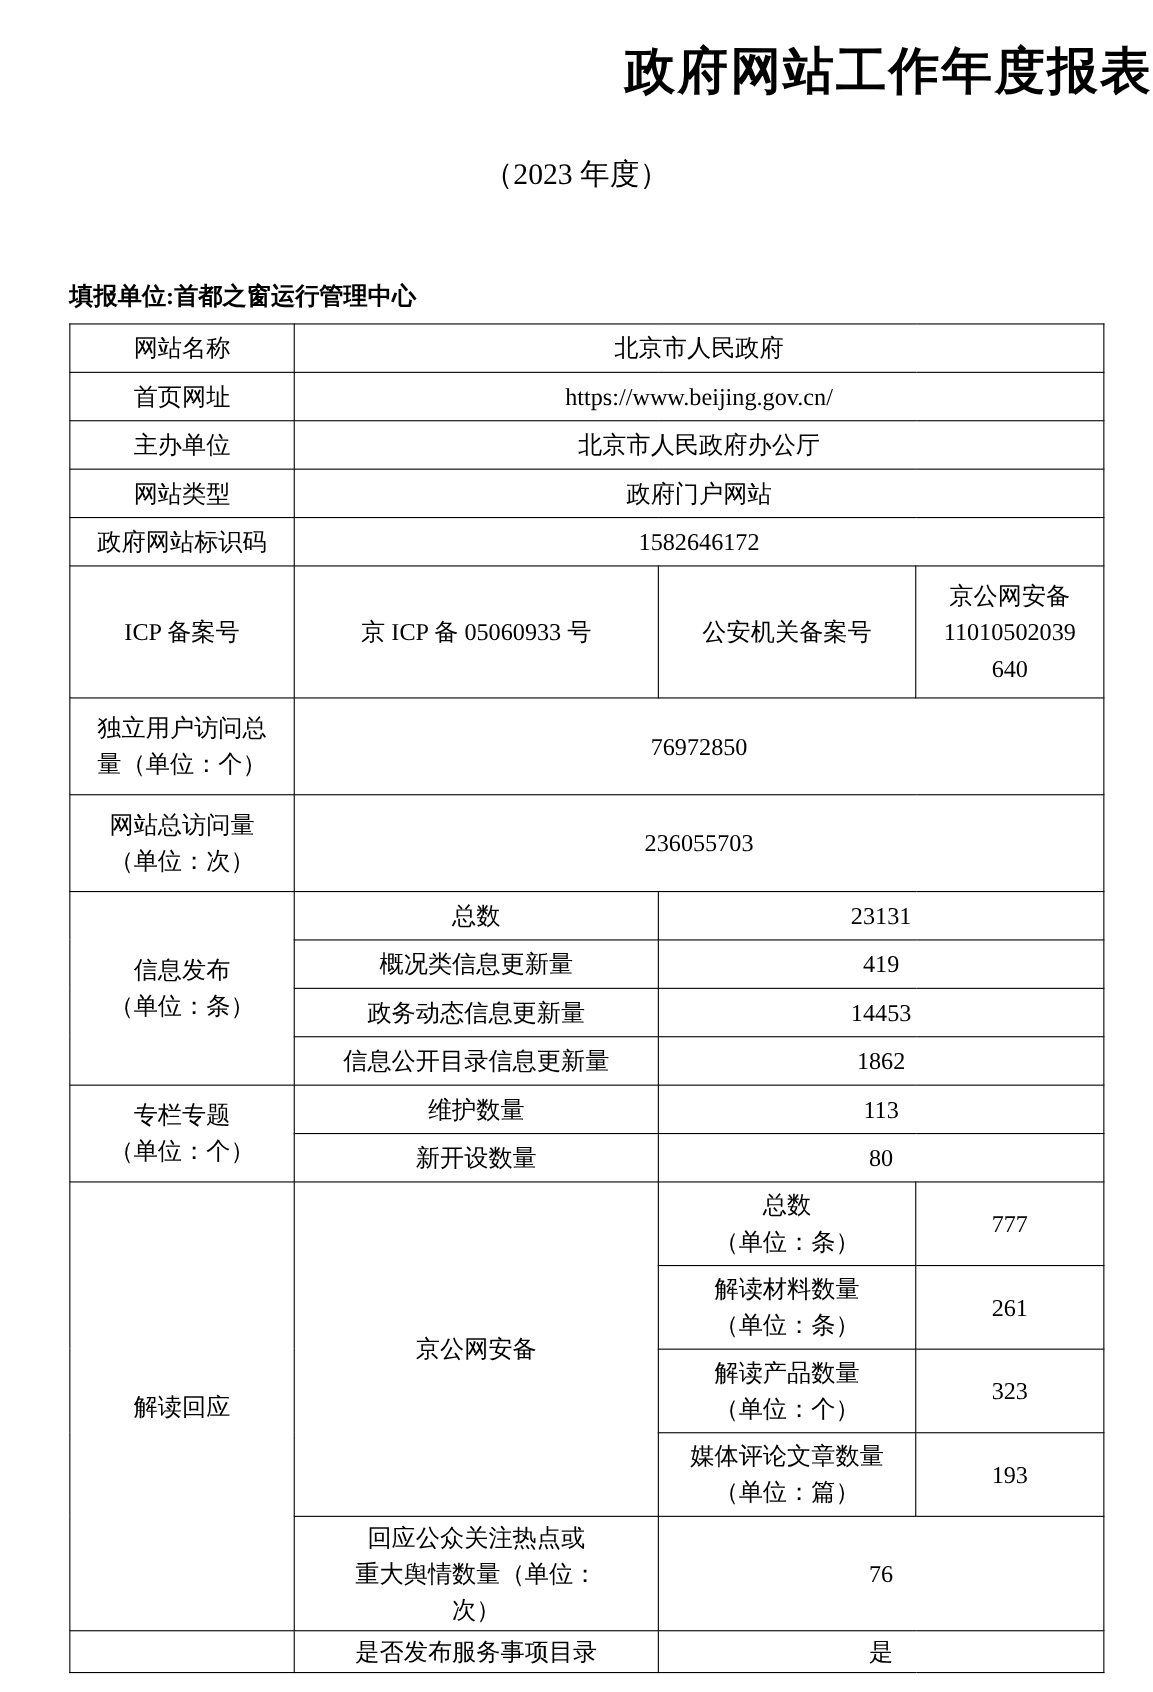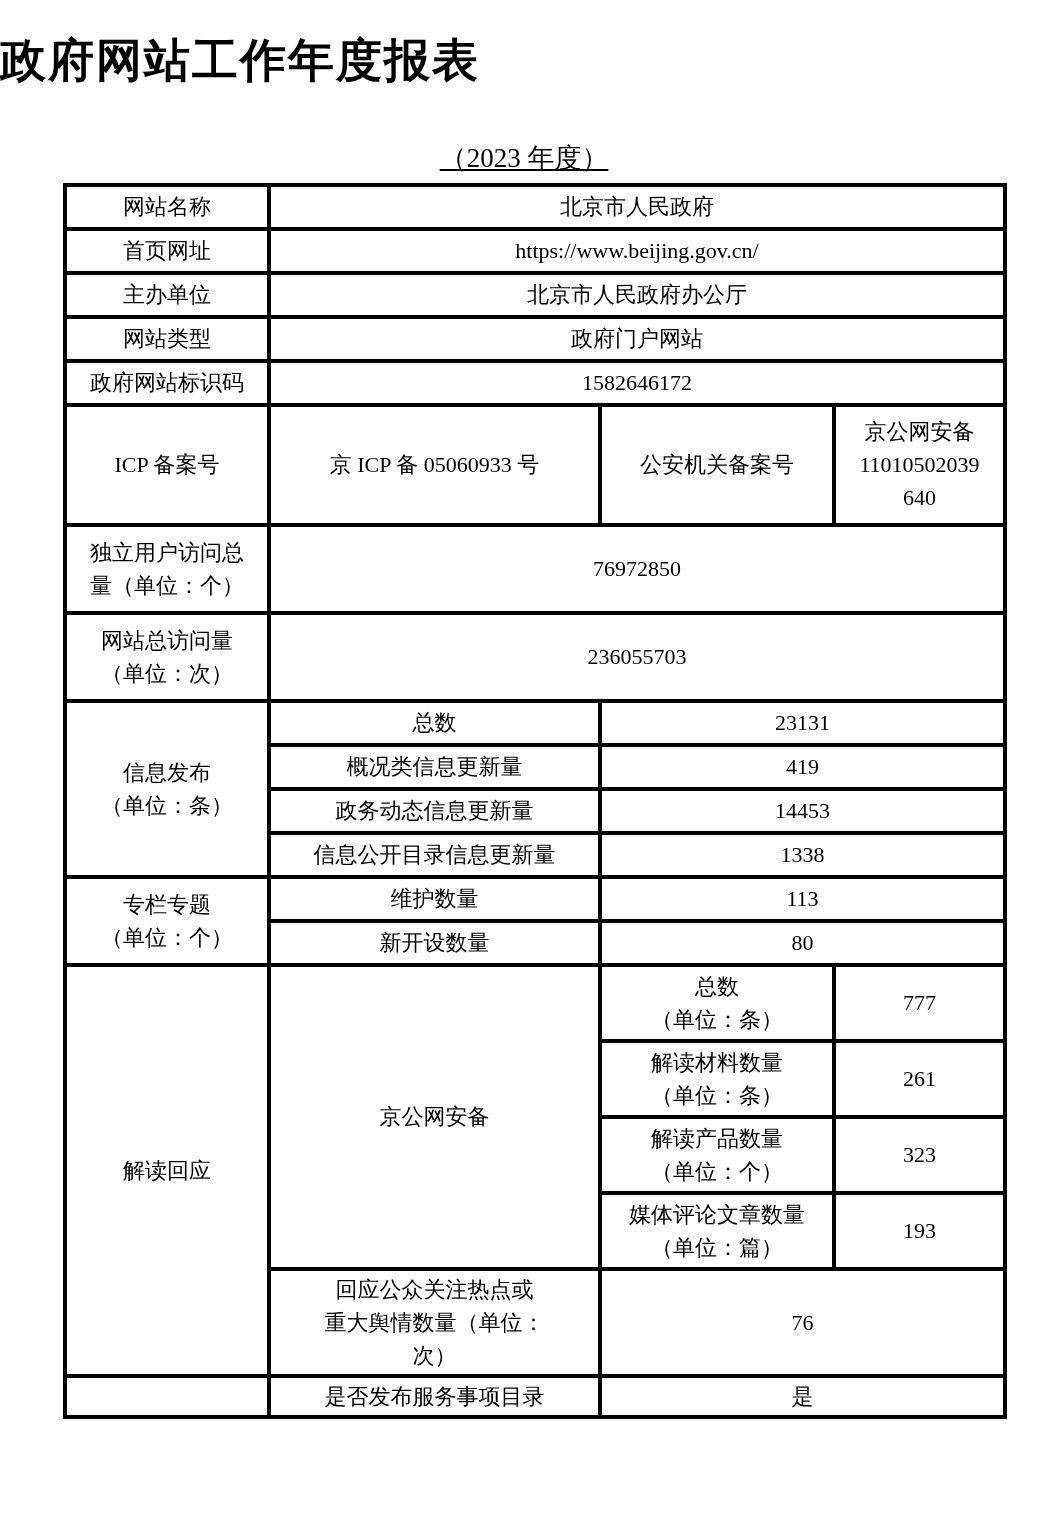--- a/index.html
+++ b/index.html
@@ -11,49 +11,48 @@
   }
   .page {
     position: relative;
     width: 1048px;
     height: 1538px;
     background: #ffffff;
     overflow: hidden;
   }
   .doc-title {
     margin: 36px 0 0 0;
-    text-align: left;
-    font-family: Liberation Mono, monospace;
+    text-align: right;
+    font-family: Liberation Sans, sans-serif;
     font-weight: bold;
     font-size: 46px;
     line-height: 1.25;
     letter-spacing: 2px;
   }
   .doc-subtitle {
     margin-top: 48px;
     text-align: center;
     font-size: 27px;
     line-height: 1.2;
-    text-decoration: underline;
   }
   .unit-line {
     margin: 80px 0 0 63px;
     font-size: 22px;
     font-weight: bold;
     line-height: 1.4;
   }
   table.report {
     margin: 9px 0 0 63px;
     border-collapse: collapse;
     table-layout: fixed;
     width: 940px;
   }
   table.report th,
   table.report td {
-    border: 4px solid #000000;
+    border: 1px solid #000000;
     text-align: center;
     vertical-align: middle;
     font-size: 22px;
     font-weight: normal;
     line-height: 1.5;
     white-space: pre-line;
     padding: 2px 6px;
     overflow: hidden;
   }
   tr.h44  { height: 44px; }
@@ -65,20 +64,21 @@
 </style>
 </head>
 <body>
 
 <div class="page">
 
   <h1 class="doc-title">政府网站工作年度报表</h1>
 
   <div class="doc-subtitle">（2023 年度）</div>
 
+  <div class="unit-line">填报单位:首都之窗运行管理中心</div>
 
   <table class="report">
     <colgroup>
       <col style="width:204px">
       <col style="width:331px">
       <col style="width:234px">
       <col style="width:171px">
     </colgroup>
     <tbody>
       <tr class="h44">
@@ -129,21 +129,21 @@
       <tr class="h44">
         <td>概况类信息更新量</td>
         <td colspan="2">419</td>
       </tr>
       <tr class="h44">
         <td>政务动态信息更新量</td>
         <td colspan="2">14453</td>
       </tr>
       <tr class="h44">
         <td>信息公开目录信息更新量</td>
-        <td colspan="2">1338</td>
+        <td colspan="2">1862</td>
       </tr>
 
       <tr class="h44">
         <th rowspan="2">专栏专题
 （单位：个）</th>
         <td>维护数量</td>
         <td colspan="2">113</td>
       </tr>
       <tr class="h44">
         <td>新开设数量</td>

